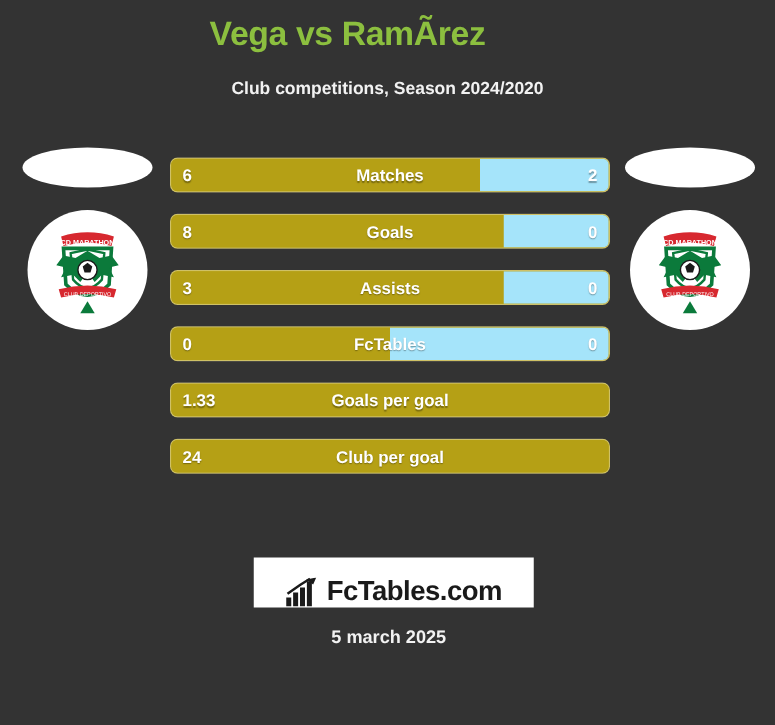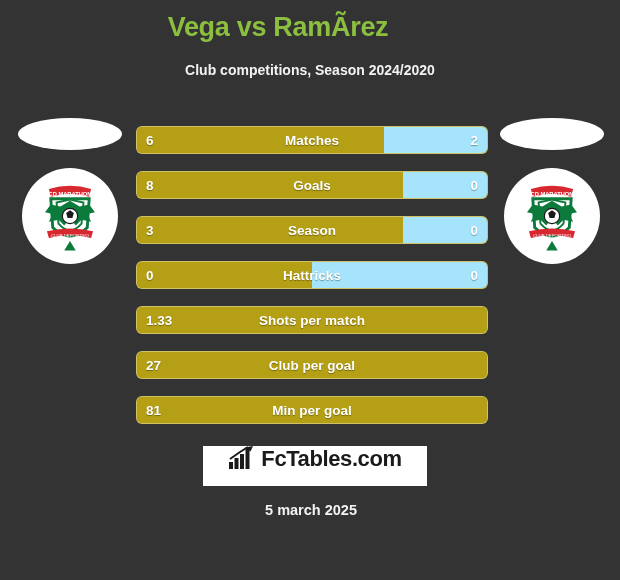--- a/index.html
+++ b/index.html
@@ -117,21 +117,21 @@
   .val.home { left: 9px; }
   .val.away { right: 9px; }
 
   
   .brand {
     position: absolute;
     left: 203px; top: 446px;
     width: 224px; height: 40px;
     background: #ffffff;
     display: flex;
-    align-items: flex-start;
+    align-items: flex-end;
     justify-content: center;
     gap: 7px;
   }
   .brand-icon { display: block; width: 26px; height: 24px; }
   .brand-text {
     color: #1a1a1a;
     font-size: 22px;
     font-weight: bold;
     letter-spacing: -0.4px;
   }
@@ -201,43 +201,38 @@
         <div class="bar-fill-right" style="width: 24%;"></div>
         <div class="val home">8</div>
         <div class="val away">0</div>
         <div class="bar-label">Goals</div>
       </div>
       <div class="bar-row">
         <div class="bar-fill-left" style="width: 76%;"></div>
         <div class="bar-fill-right" style="width: 24%;"></div>
         <div class="val home">3</div>
         <div class="val away">0</div>
-        <div class="bar-label">Season</div>
+        <div class="bar-label">Assists</div>
       </div>
       <div class="bar-row">
         <div class="bar-fill-left" style="width: 50%;"></div>
         <div class="bar-fill-right" style="width: 50%;"></div>
         <div class="val home">0</div>
         <div class="val away">0</div>
-        <div class="bar-label">Hattricks</div>
+        <div class="bar-label">FcTables</div>
       </div>
       <div class="bar-row">
         <div class="bar-fill-left" style="width: 100%;"></div>
         <div class="val home">1.33</div>
-        <div class="bar-label">Shots per match</div>
+        <div class="bar-label">Goals per goal</div>
       </div>
       <div class="bar-row">
         <div class="bar-fill-left" style="width: 100%;"></div>
-        <div class="val home">27</div>
+        <div class="val home">24</div>
         <div class="bar-label">Club per goal</div>
-      </div>
-      <div class="bar-row">
-        <div class="bar-fill-left" style="width: 100%;"></div>
-        <div class="val home">81</div>
-        <div class="bar-label">Min per goal</div>
       </div>
     </div>
 
   <div class="brand">
     <svg class="brand-icon" viewBox="0 0 26 24">
       <rect x="1" y="16" width="4" height="7" fill="#1a1a1a"></rect>
       <rect x="6.5" y="12" width="4" height="11" fill="#1a1a1a"></rect>
       <rect x="12" y="8" width="4" height="15" fill="#1a1a1a"></rect>
       <rect x="17.5" y="3" width="4" height="20" fill="#1a1a1a"></rect>
       <path d="M2 13 L12 6 L20 1" stroke="#1a1a1a" stroke-width="2" fill="none"></path>

